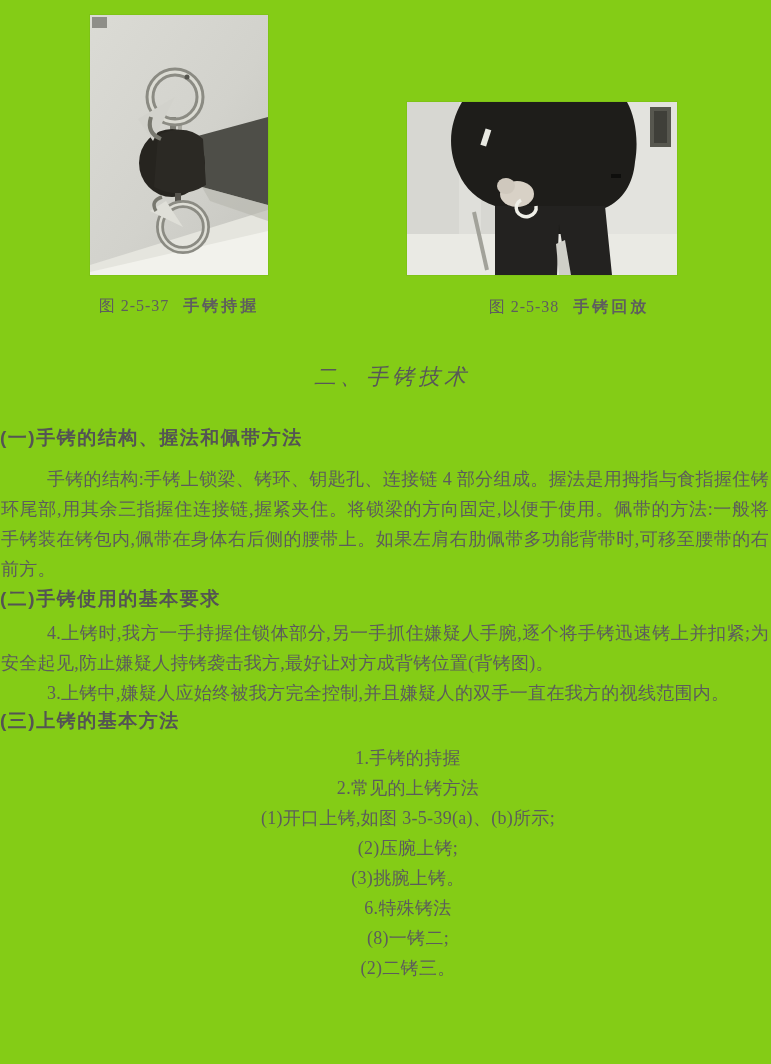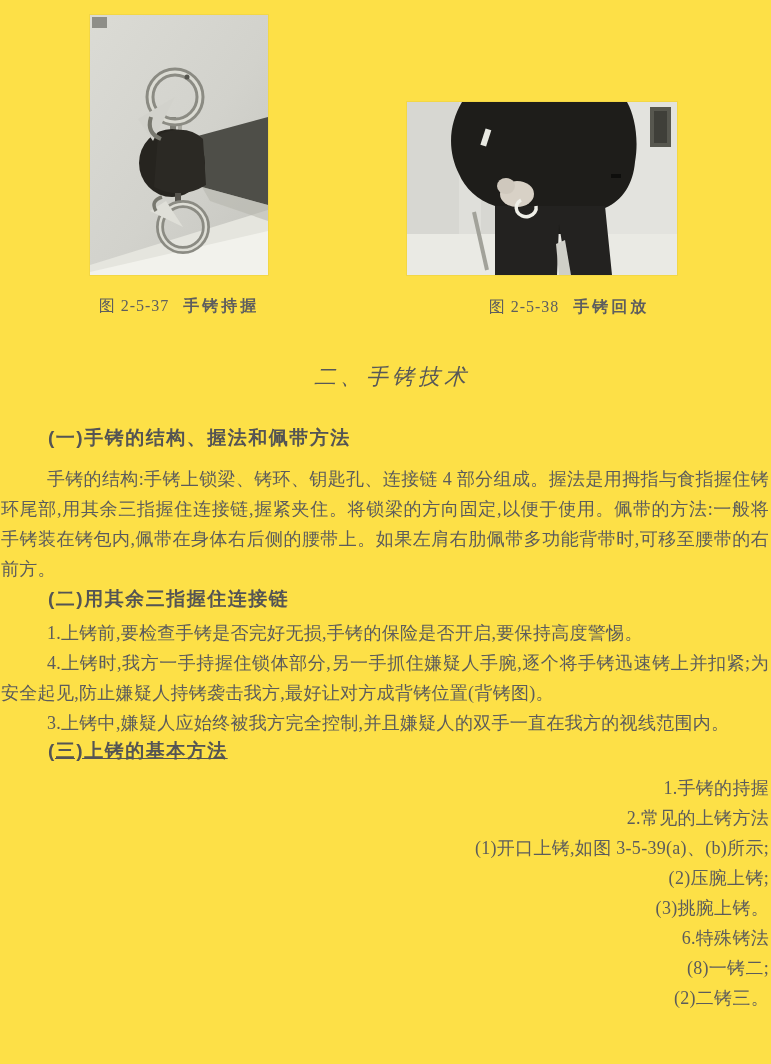--- a/index.html
+++ b/index.html
@@ -1,21 +1,21 @@
 <!DOCTYPE html>
 <html><head>
 <meta charset="utf-8">
 <style>
   * { margin:0; padding:0; box-sizing:border-box; }
   html,body { background:#ffffff; }
   .page {
     position:relative;
     width:771px; height:1064px;
     margin:0 auto;
-    background:#fde047;
+    background:#84cc16;
     overflow:hidden;
     font-family:"Liberation Serif","DejaVu Serif",serif;
     color:#5c5c5c;
   }
   
   .figures { position:relative; height:330px; }
   .fig { position:absolute; }
   .fig-1 { left:90px; top:15px; width:178px; }
   .fig-2 { left:407px; top:102px; width:324px; }
   .photo { display:block; box-shadow:0 0 0 1px rgba(0,0,0,0.04); }
@@ -45,35 +45,34 @@
     color:#585858;
     text-align:center;
   }
   .sub-heading {
     font-family:"Liberation Sans","DejaVu Sans",sans-serif;
     font-size:19px;
     line-height:22px;
     font-weight:bold;
     letter-spacing:1.5px;
     color:#545454;
-    padding-left:48px;
   }
   .sub-heading.h1 { margin:36px 0 15px 0; }
   .sub-heading.h2 { margin:4px 0 8px 0; }
-  .sub-heading.h3 { margin:2px 1px 11px 0;text-decoration:underline; }
+  .sub-heading.h3 { margin:2px 1px 11px 0; }
   .para {
     font-size:18px;
     line-height:30px;
     text-align:justify;
     text-indent:2.55em;
     letter-spacing:0.3px;
     padding:0 2px 0 1px;
     color:#5c5c5c;
   }
-  .para.no-justify { text-align:right; }
+  .para.no-justify { text-align:center; }
 </style>
 </head>
 <body>
 
 <div class="page">
 
   <div class="figures">
 
     <figure class="fig fig-1">
       <svg class="photo" width="178" height="260" viewBox="0 0 178 260">
@@ -147,22 +146,21 @@
         <span>图 2-5-38</span><span class="cap-label">手铐回放</span>
       </figcaption>
     </figure>
   </div>
 
   <h2 class="section-title">二、手铐技术</h2>
 
   <h3 class="sub-heading h1">(一)手铐的结构、握法和佩带方法</h3>
   <p class="para">手铐的结构:手铐上锁梁、铐环、钥匙孔、连接链 4 部分组成。握法是用拇指与食指握住铐环尾部,用其余三指握住连接链,握紧夹住。将锁梁的方向固定,以便于使用。佩带的方法:一般将手铐装在铐包内,佩带在身体右后侧的腰带上。如果左肩右肋佩带多功能背带时,可移至腰带的右前方。</p>
 
-  <h3 class="sub-heading h2">(二)用其余三指握住连接链</h3>
-  <p class="para">1.上铐前,要检查手铐是否完好无损,手铐的保险是否开启,要保持高度警惕。</p>
+  <h3 class="sub-heading h2">(二)手铐使用的基本要求</h3>
   <p class="para">4.上铐时,我方一手持握住锁体部分,另一手抓住嫌疑人手腕,逐个将手铐迅速铐上并扣紧;为安全起见,防止嫌疑人持铐袭击我方,最好让对方成背铐位置(背铐图)。</p>
   <p class="para">3.上铐中,嫌疑人应始终被我方完全控制,并且嫌疑人的双手一直在我方的视线范围内。</p>
 
   <h3 class="sub-heading h3">(三)上铐的基本方法</h3>
   <p class="para no-justify">1.手铐的持握</p>
   <p class="para no-justify">2.常见的上铐方法</p>
   <p class="para no-justify">(1)开口上铐,如图 3-5-39(a)、(b)所示;</p>
   <p class="para no-justify">(2)压腕上铐;</p>
   <p class="para no-justify">(3)挑腕上铐。</p>
   <p class="para no-justify">6.特殊铐法</p>

